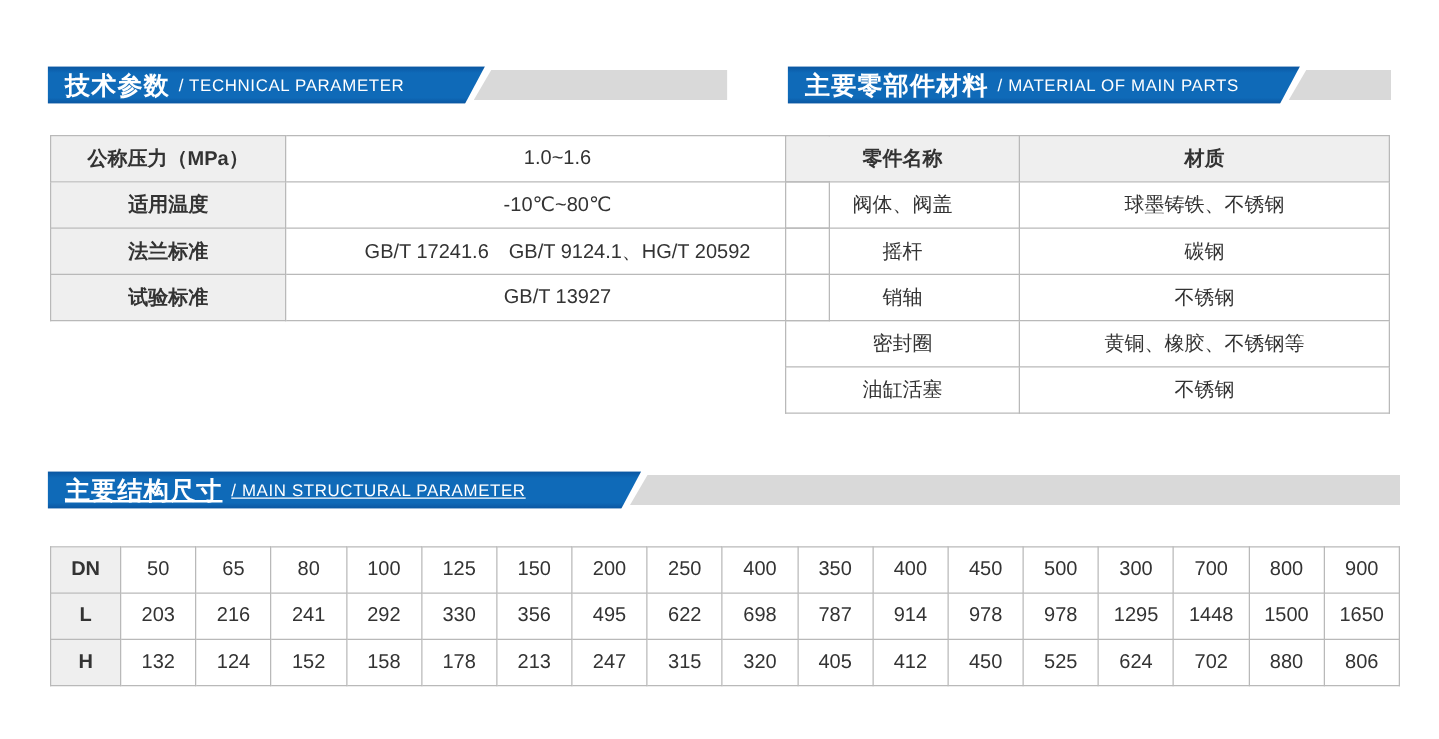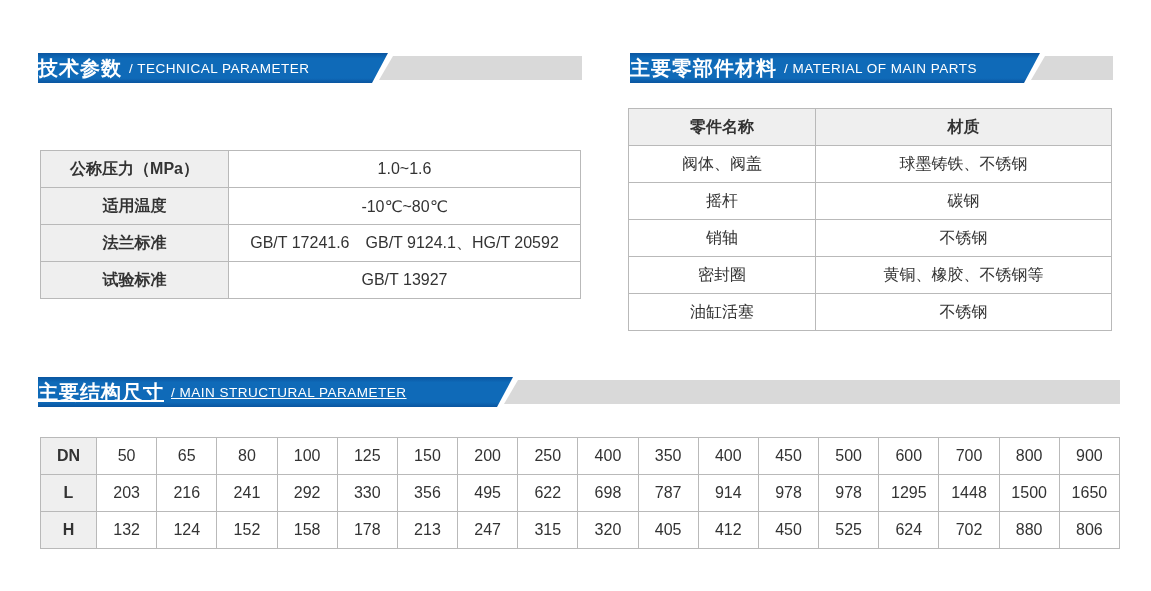--- a/index.html
+++ b/index.html
@@ -11,21 +11,21 @@
     color:#333333;
     overflow:hidden;
   }
 
   
   .banner-blue{
     position:absolute;height:30px;
     background:linear-gradient(180deg,#0a55a0 0%,#0f6ab8 18%,#0f6ab8 84%,#0a55a0 100%);
     clip-path:polygon(0 0,100% 0,calc(100% - 16px) 100%,0 100%);
     display:flex;align-items:center;
-    box-sizing:border-box;
+    padding-left:14px;box-sizing:border-box;
     color:#ffffff;white-space:nowrap;
   }
   .banner-blue .zh{font-size:20px;font-weight:bold;letter-spacing:1px;}
   .banner-blue .en{font-size:13.5px;margin-left:7px;letter-spacing:.5px;}
   .banner-gray{
     position:absolute;height:24px;background:#d9d9d9;
     clip-path:polygon(14px 0,100% 0,100% 100%,0 100%);
   }
   #tech-banner-blue{left:38px;top:53px;width:350px;}
   #tech-banner-gray{left:379px;top:56px;width:203px;}
@@ -37,21 +37,21 @@
   
   table{border-collapse:collapse;table-layout:fixed;position:absolute;}
   td,th{
     border:1px solid #b9b9b9;
     height:36px;padding:0 4px;
     text-align:center;vertical-align:middle;
     font-size:16px;font-weight:normal;color:#333333;
     overflow:hidden;white-space:nowrap;
   }
   .lbl{background:#efefef;font-weight:bold;}
-  #tech-table{left:40px;top:108px;width:541px;margin-top:42px;}
+  #tech-table{left:40px;top:108px;width:624px;}
   #mat-table{left:628px;top:108px;width:484px;}
   #dim-table{left:40px;top:437px;width:1080px;}
   #dim-table td,#dim-table th{padding:0 1px;}
 </style>
 </head>
 <body>
 
 <div class="page">
 
   <div class="banner-blue" id="tech-banner-blue">
@@ -160,21 +160,21 @@
       <td>100</td>
       <td>125</td>
       <td>150</td>
       <td>200</td>
       <td>250</td>
       <td>400</td>
       <td>350</td>
       <td>400</td>
       <td>450</td>
       <td>500</td>
-      <td>600</td>
+      <td>300</td>
       <td>700</td>
       <td>800</td>
       <td>900</td>
     </tr>
     <tr>
       <th class="lbl">L</th>
       <td>203</td>
       <td>216</td>
       <td>241</td>
       <td>292</td>

